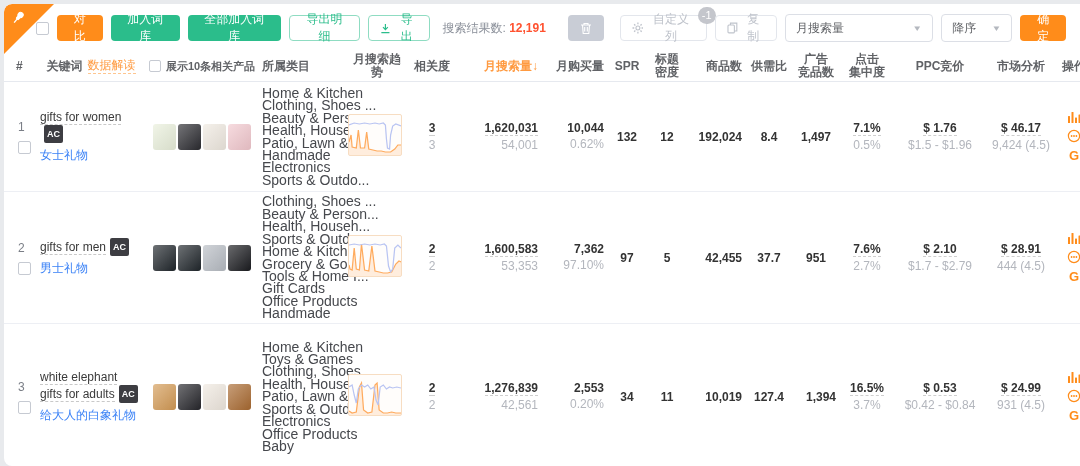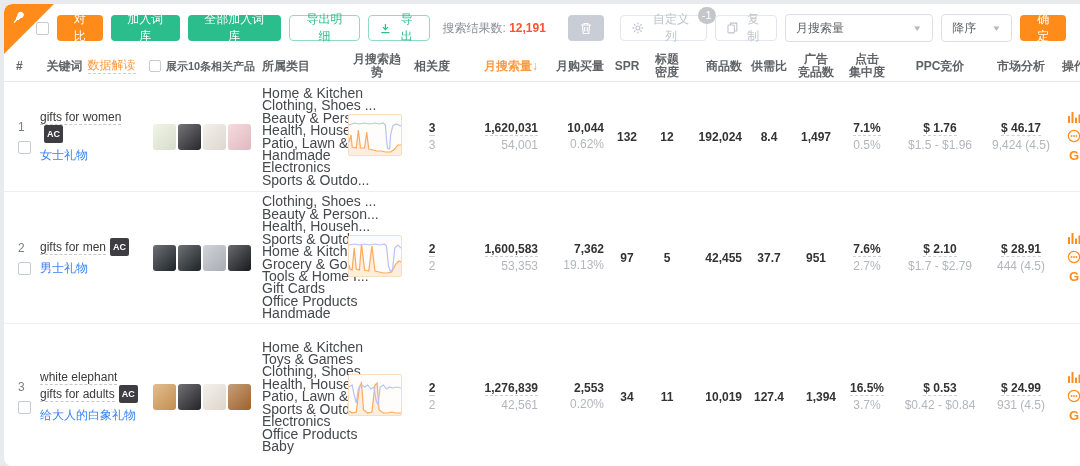--- a/index.html
+++ b/index.html
@@ -306,21 +306,21 @@
     <div class="cell v2 al-c">
       <span class="top u-dash">2</span>
       <span class="sub">2</span>
     </div>
     <div class="cell v2 al-r">
       <span class="top u-dash">1,600,583</span>
       <span class="sub">53,353</span>
     </div>
     <div class="cell v2 al-r">
       <span class="top">7,362</span>
-      <span class="sub">19.13%</span>
+      <span class="sub">97.10%</span>
     </div>
     <div class="cell num al-c" style="text-align:center">97</div>
     <div class="cell num" style="text-align:center">5</div>
     <div class="cell num" style="text-align:right">42,455</div>
     <div class="cell num" style="text-align:center">37.7</div>
     <div class="cell num" style="text-align:center">951</div>
     <div class="cell v2 al-c">
       <span class="top u-dash">7.6%</span>
       <span class="sub">2.7%</span>
     </div>

